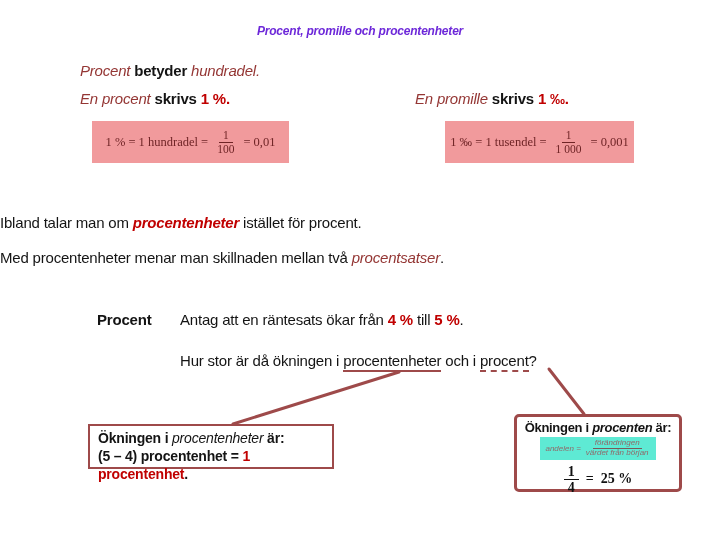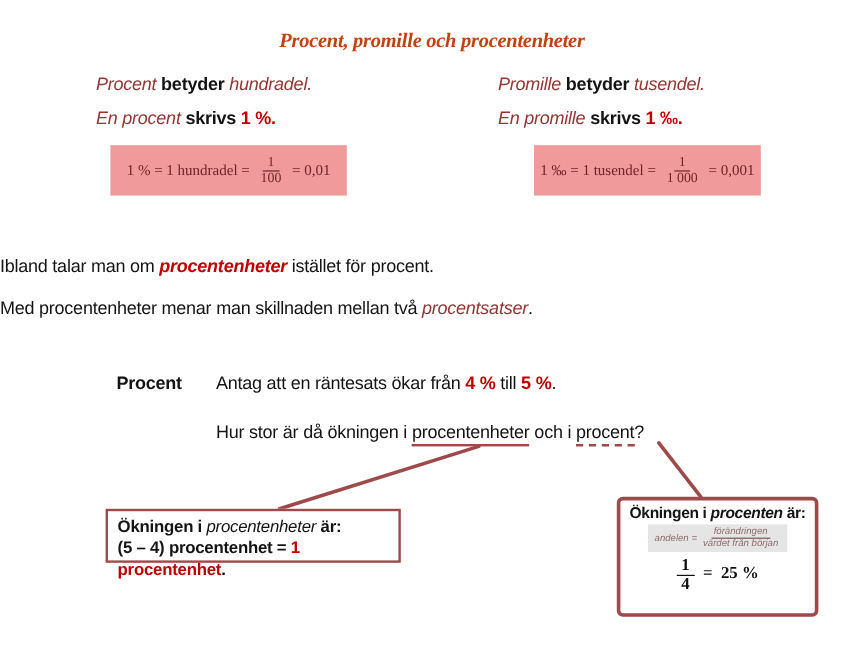--- a/index.html
+++ b/index.html
@@ -8,21 +8,21 @@
     font-family:"Liberation Sans", sans-serif; color:#141414; overflow:hidden;
     letter-spacing:-0.2px;
   }
   .abs { position:absolute; }
   .center { }
   .t15 { font-size:15px; line-height:17px; }
   .b { font-weight:bold; }
   .it { font-style:italic; }
   .title {
     top:24px; left:0; width:720px; text-align:center;
-    font-size:17px; font-weight:bold; font-style:italic; color:#c2410c;font-family:Liberation Serif, serif;
+    font-size:12px; font-weight:bold; font-style:italic; color:#6d28d9;
   }
   .accent { color:#943634; font-style:italic; }
   .red-b { color:#c00000; font-weight:bold; }
   .red-bi { color:#c00000; font-weight:bold; font-style:italic; }
 
   .pinkbox {
     top:121px; height:42px; background:#f19a9c; color:#6f2426;
     font-family:"Liberation Serif", serif; font-size:12.5px;
     display:flex; align-items:center; justify-content:center; gap:5px;
     letter-spacing:0;
@@ -36,27 +36,27 @@
   .u-dash  { border-bottom:2px dashed #9e4a4a; padding-bottom:1px; }
 
   .ansbox {
     border:3px solid #9e4a4a; background:#fff; box-sizing:border-box;
   }
   #ans-left {
     left:88px; top:424px; width:246px; height:45px;
     padding:3px 8px; font-size:14px; line-height:18px; border-width:2.5px;
   }
   #ans-right {
-    left:514px; top:414px; width:168px; height:100px;
+    left:514px; top:414px; width:168px; height:78px;
     border-radius:5px; padding:3px 4px; text-align:center;
   }
   #ans-right .rtitle { font-size:13px; font-weight:bold; letter-spacing:-0.3px; }
   .hl {
     display:inline-flex; align-items:center; gap:3px;
-    background:#e5e5e5; color:#8f6b6b; font-style:italic;
+    background:#5eead4; color:#8f6b6b; font-style:italic;
     font-size:8px; padding:2px 5px; margin-top:2px; letter-spacing:0;
   }
   .hl .frac .num { border-bottom:1px solid #7a5a5a; padding:0 2px; }
   .hl .frac .den { padding:0 2px; }
   .result {
     margin-top:4px; display:flex; justify-content:center; align-items:center; gap:7px;
     font-family:"Liberation Serif", serif; font-weight:bold; font-size:14px; color:#111;
     letter-spacing:0;
   }
   .result .frac .num { border-bottom:1.5px solid #111; }
@@ -67,23 +67,20 @@
 
 <div class="slide">
 
   <div class="abs title">Procent, promille och procentenheter</div>
 
   <div class="abs center t15" style="left:80px; top:62px; width:265px;">
     <span class="accent">Procent</span><span class="b"> betyder </span><span class="accent">hundradel.</span>
   </div>
   <div class="abs center t15" style="left:80px; top:90px; width:265px;">
     <span class="accent">En procent</span><span class="b"> skrivs </span><span class="red-b">1 %.</span>
-  </div>
-  <div class="abs center t15" style="left:415px; top:62px; width:250px;">
-    <span class="accent">Promille</span><span class="b"> betyder </span><span class="accent">tusendel.</span>
   </div>
   <div class="abs center t15" style="left:415px; top:90px; width:250px;">
     <span class="accent">En promille</span><span class="b"> skrivs </span><span class="red-b">1 ‰.</span>
   </div>
 
   <div class="abs pinkbox" style="left:92px; width:197px;">
     <span>1 % = 1 hundradel =</span>
     <span class="frac">
       <span class="num">1</span>
       <span class="den">100</span>

